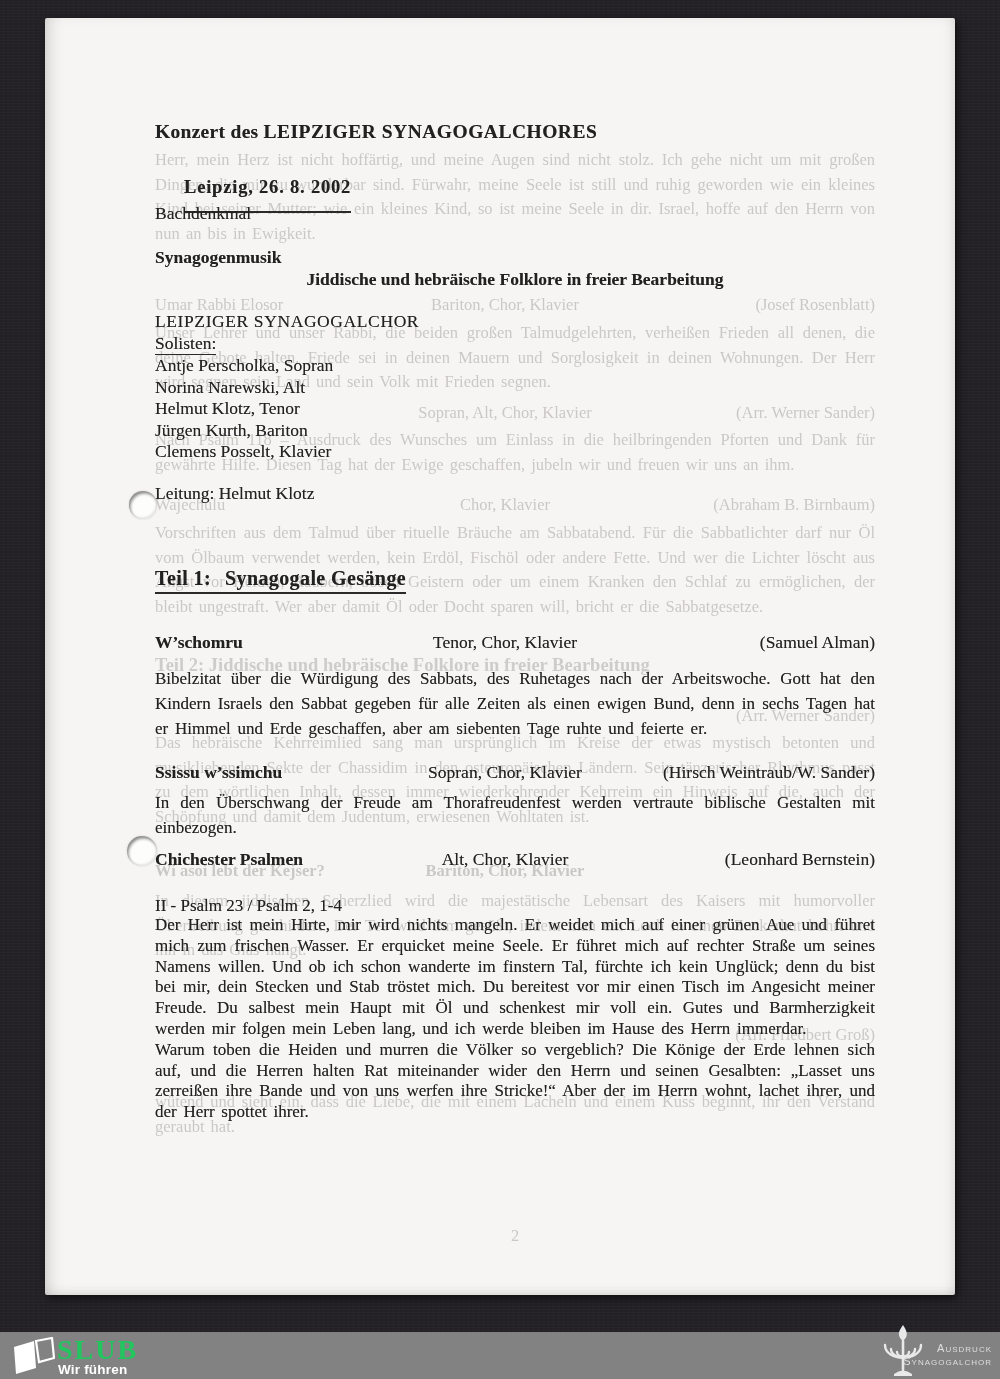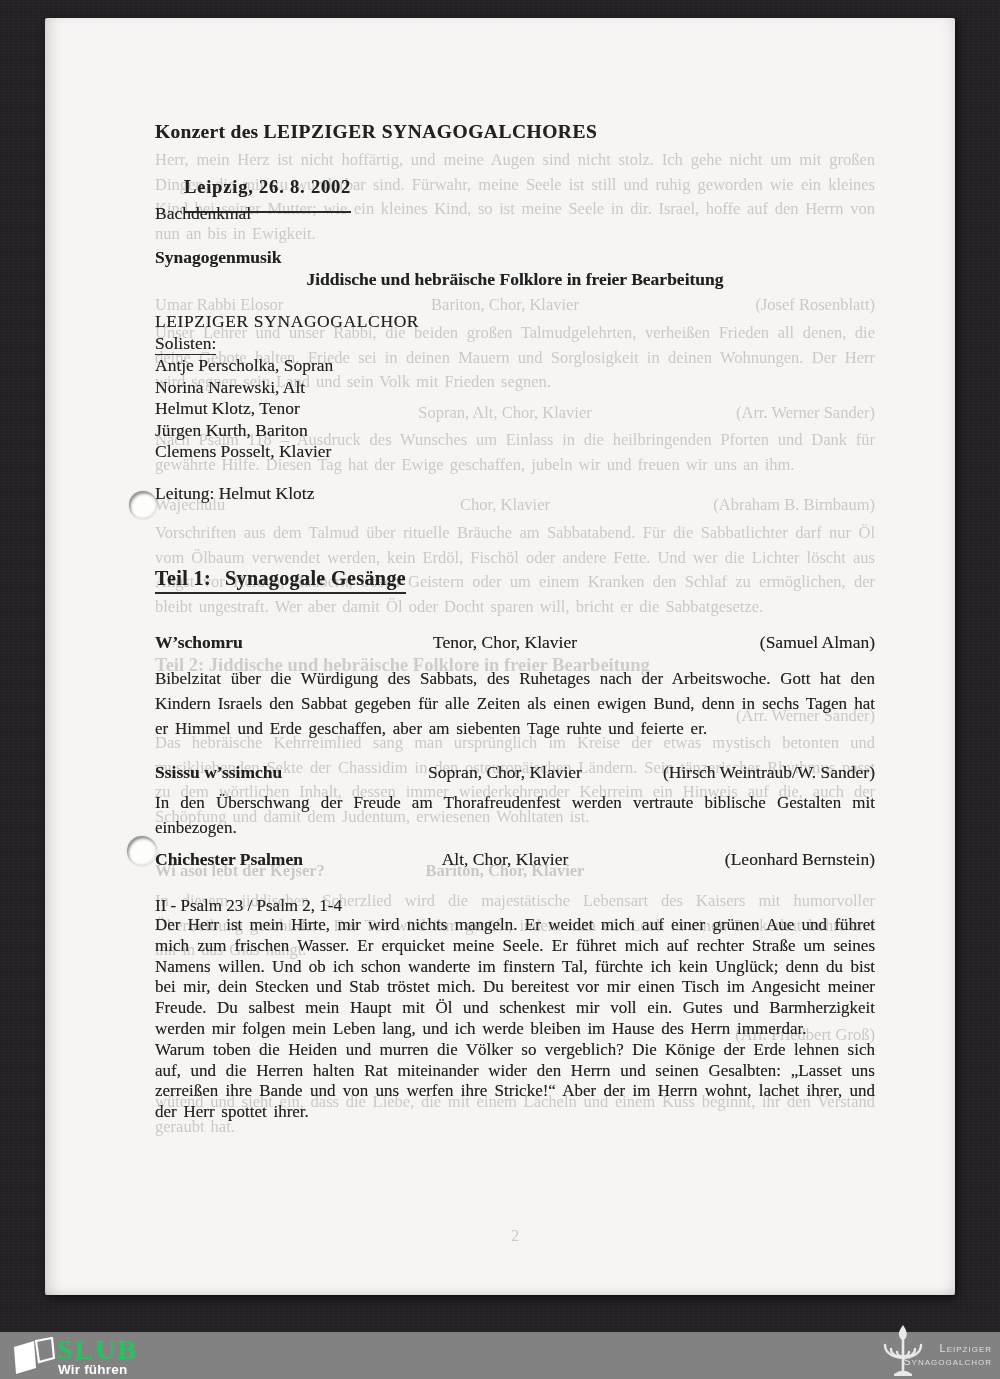--- a/index.html
+++ b/index.html
@@ -206,16 +206,16 @@
 <div class="choir-logo">
   <svg class="menorah" width="54" height="56" viewBox="0 0 54 56">
     <path d="M27 1 C22 8 21 12 27 17 C33 12 31 7 27 1 Z" fill="#e9e9e9"></path>
     <path d="M27 17 L27 46" stroke="#e9e9e9" stroke-width="2.6" stroke-linecap="round"></path>
     <path d="M9 21 C9 38 45 38 45 21" fill="none" stroke="#e9e9e9" stroke-width="2.4" stroke-linecap="round"></path>
     <path d="M15 25 C15 36 39 36 39 25" fill="none" stroke="#e9e9e9" stroke-width="2.4" stroke-linecap="round"></path>
     <path d="M21 28 C21 34 33 34 33 28" fill="none" stroke="#e9e9e9" stroke-width="2.4" stroke-linecap="round"></path>
     <path d="M18 50 Q27 43 36 50 L36 52 L18 52 Z" fill="#e9e9e9"></path>
   </svg>
   <div class="choir-text">
-    <div>Leipziger</div>
+    <div>Ausdruck</div>
     <div>Synagogalchor</div>
   </div>
 </div>
 
 </body></html>

